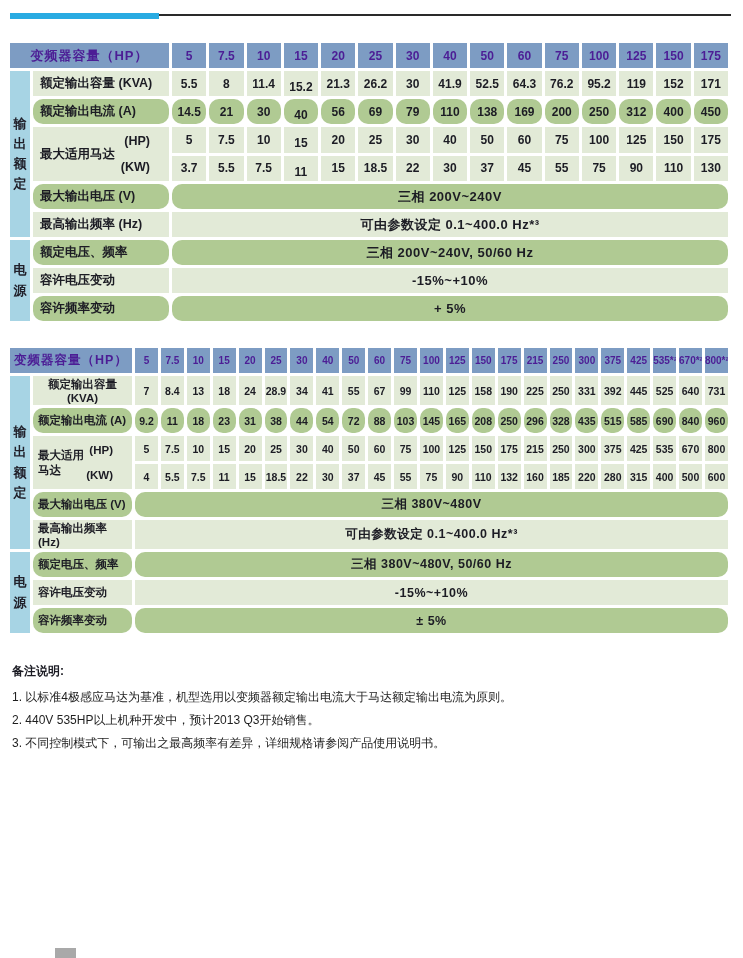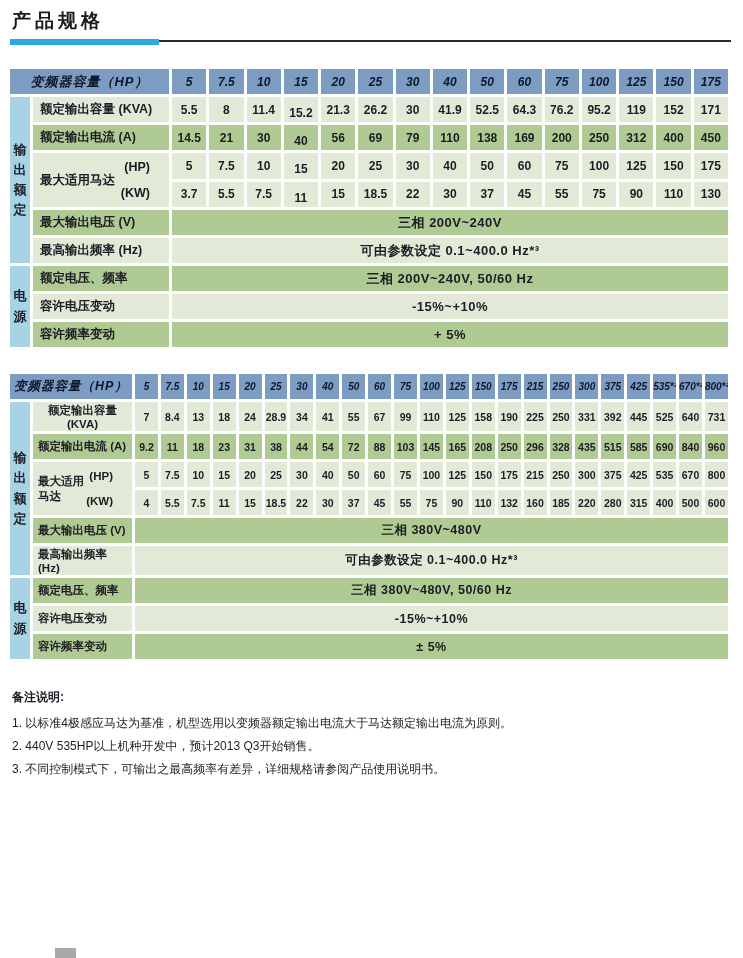--- a/index.html
+++ b/index.html
@@ -22,30 +22,30 @@
   
   table.spec { border-collapse:separate; border-spacing:3px; table-layout:fixed; width:724px; margin-top:21px; margin-left:-3px; }
   .t440 { margin-top:19px; }
   .spec th, .spec td { font-weight:bold; text-align:center; vertical-align:middle; height:25px; padding:1px 1px; overflow:hidden; }
   .t220 th, .t220 td { font-size:12px; }
   .t440 th, .t440 td { font-size:10.5px; }
   .t220 col.cg, .t440 col.cg { width:20px; }
   .t220 col.cl { width:136px; }
   .t440 col.cl { width:99px; }
 
-  .spec tr.hd th { background:var(--header-blue,#7d9cc3); color:#0f172a;font-style:italic; }
+  .spec tr.hd th { background:var(--header-blue,#7d9cc3); color:#4c1d95; }
   .spec th.corner { text-align:center; font-size:13px; letter-spacing:1px; }
   .t440 th.corner { font-size:12.5px; }
   .t440 th.hv { font-size:10px; padding:0; }
 
   .spec th.grp { background:var(--group-blue,#a7d4e4); color:#20202a; }
   .vtext { width:16px; margin:0 auto; line-height:1.55; font-size:13px; font-weight:bold; text-align:center; word-break:break-all; }
 
   .spec tr.light th.lbl, .spec tr.light td { background:var(--row-light,#e2ead7); }
-  .spec tr.dark  th.lbl, .spec tr.dark  td { background:var(--row-dark,#b0ca93); }
+  .spec tr.dark  th.lbl, .spec tr.dark  td { background:var(--row-dark,#b0ca93);border-radius:10px; }
   .spec th.lbl { text-align:left; padding-left:7px; font-size:12.5px; }
   .t440 th.lbl { font-size:11.5px; padding-left:5px; }
   .t440 th.lbl.center { text-align:center; padding-left:1px; }
   .spec td.wide { font-size:13px; letter-spacing:0.5px; }
   .t440 td.wide { font-size:12.5px; }
 
   .mflex { display:flex; align-items:center; justify-content:space-between; }
   .units span { display:block; height:26px; line-height:26px; text-align:right; padding-right:18px; }
   .t440 .units span { height:25px; line-height:25px; }
 
@@ -57,21 +57,20 @@
   .notes-title { font-size:12px; font-weight:bold; margin-bottom:6px; }
   .note { font-size:12px; line-height:23px; color:#1e1e1e; }
 
   .artifact { position:absolute; left:55px; top:948px; width:21px; height:10px; background:#a9a9a9; }
 </style>
 </head>
 <body>
 
 <div class="page">
 
-  <div class="page-title">产品规格</div>
   <div class="title-rule">
     <div class="blue-bar"></div>
     <div class="dark-line"></div>
   </div>
 
 
   <table class="spec t220">
     <colgroup>
         <col class="cg">
         <col class="cl">

